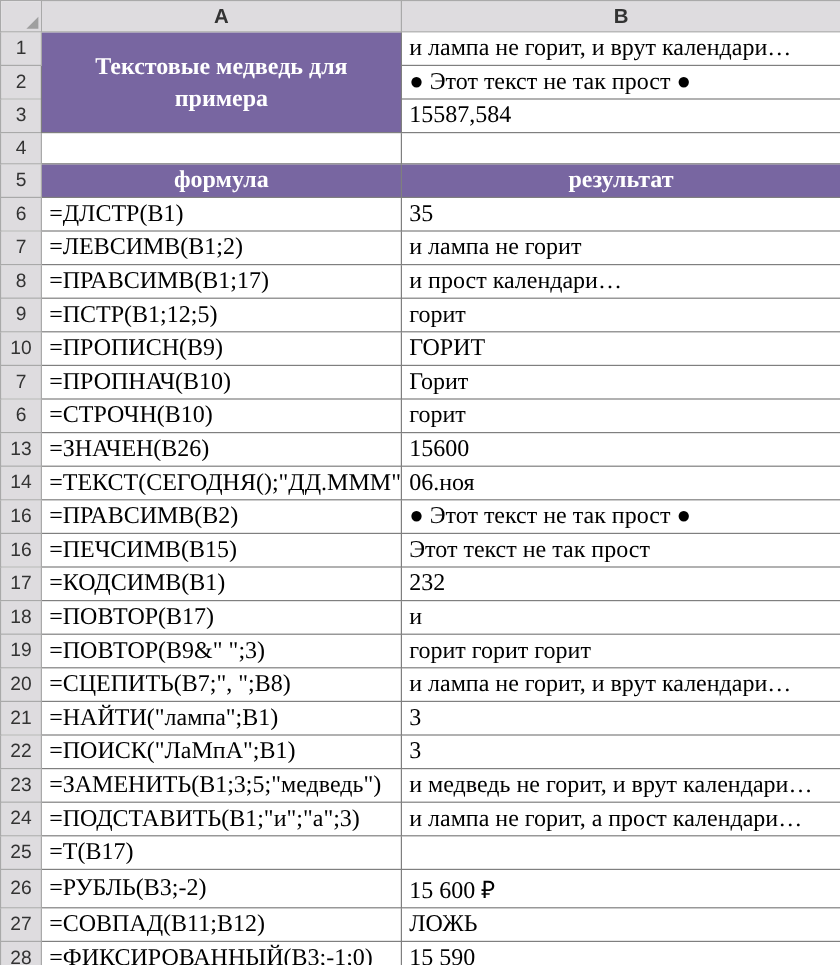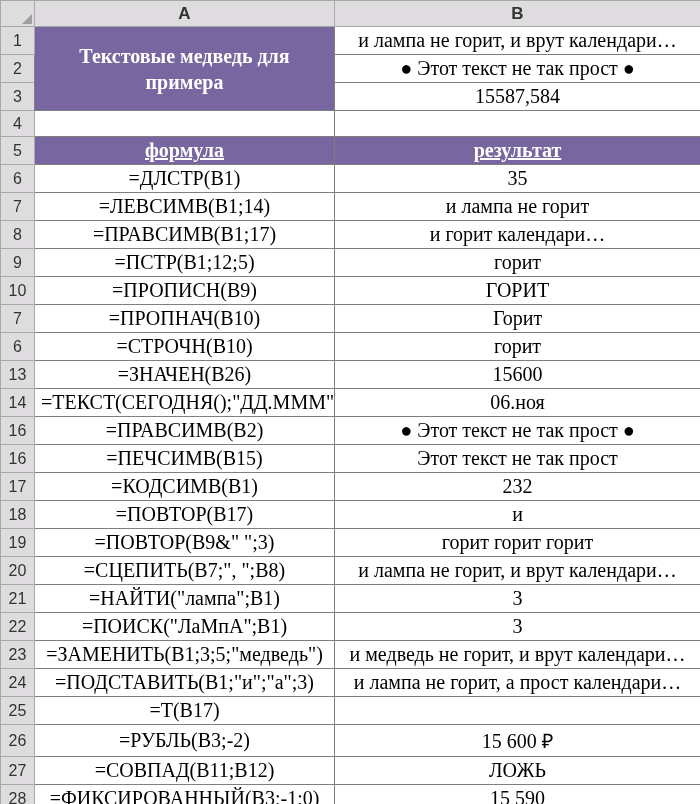--- a/index.html
+++ b/index.html
@@ -66,23 +66,22 @@
     color: #fff;
     font-weight: bold;
     text-align: center;
   }
   .purple-header {
     background: #7866a1;
     color: #fff;
     font-weight: bold;
     text-align: center;
     height: 24px;
-    text-decoration: underline;
-  }
-  .center { text-align: center; }
+  }
+  .center { }
   .colA { width: 300px; }
   .colB { width: 366px; }
   .merged {
     white-space: normal;
     line-height: 1.3;
   }
 </style>
 </head>
 <body>
 
@@ -131,27 +130,27 @@
 
   </tbody>
       <tbody id="data-rows">
         <tr>
           <td class="row-gutter">6</td>
           <td class="center">=ДЛСТР(B1)</td>
           <td class="center">35</td>
         </tr>
         <tr>
           <td class="row-gutter">7</td>
-          <td class="center">=ЛЕВСИМВ(B1;14)</td>
+          <td class="center">=ЛЕВСИМВ(B1;2)</td>
           <td class="center">и лампа не горит</td>
         </tr>
         <tr>
           <td class="row-gutter">8</td>
           <td class="center">=ПРАВСИМВ(B1;17)</td>
-          <td class="center">и горит календари…</td>
+          <td class="center">и прост календари…</td>
         </tr>
         <tr>
           <td class="row-gutter">9</td>
           <td class="center">=ПСТР(B1;12;5)</td>
           <td class="center">горит</td>
         </tr>
         <tr>
           <td class="row-gutter">10</td>
           <td class="center">=ПРОПИСН(B9)</td>
           <td class="center">ГОРИТ</td>

